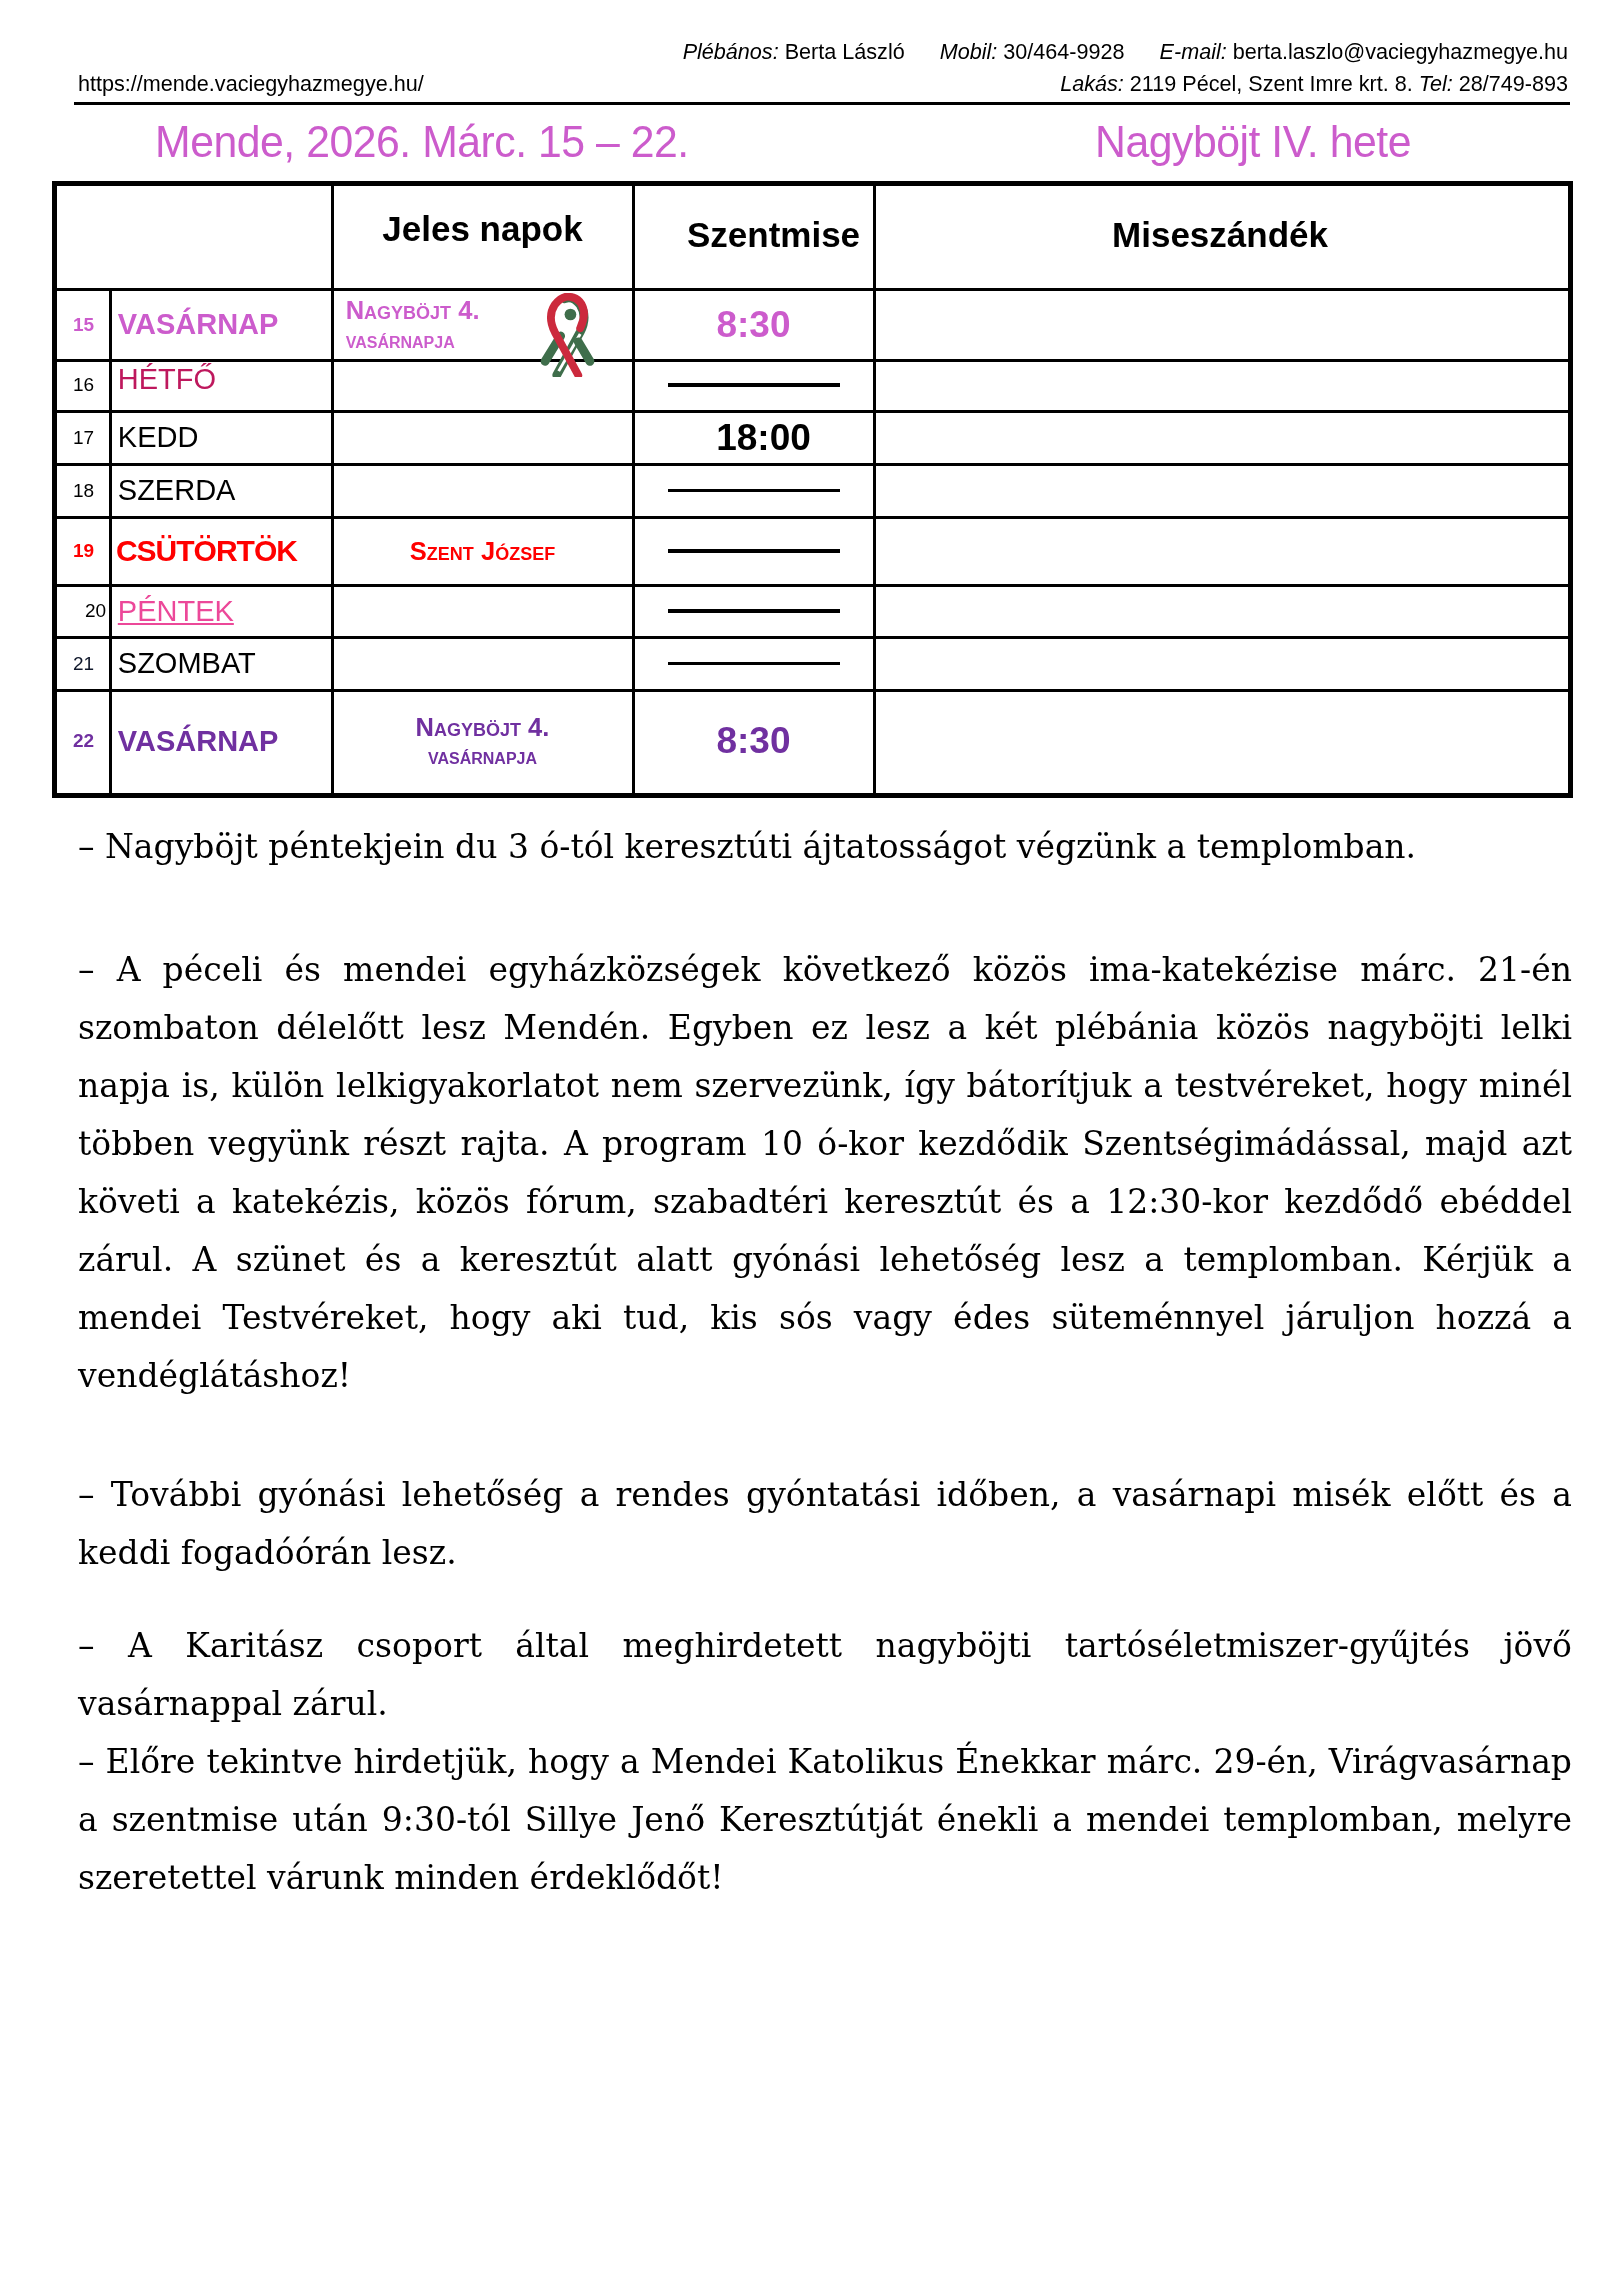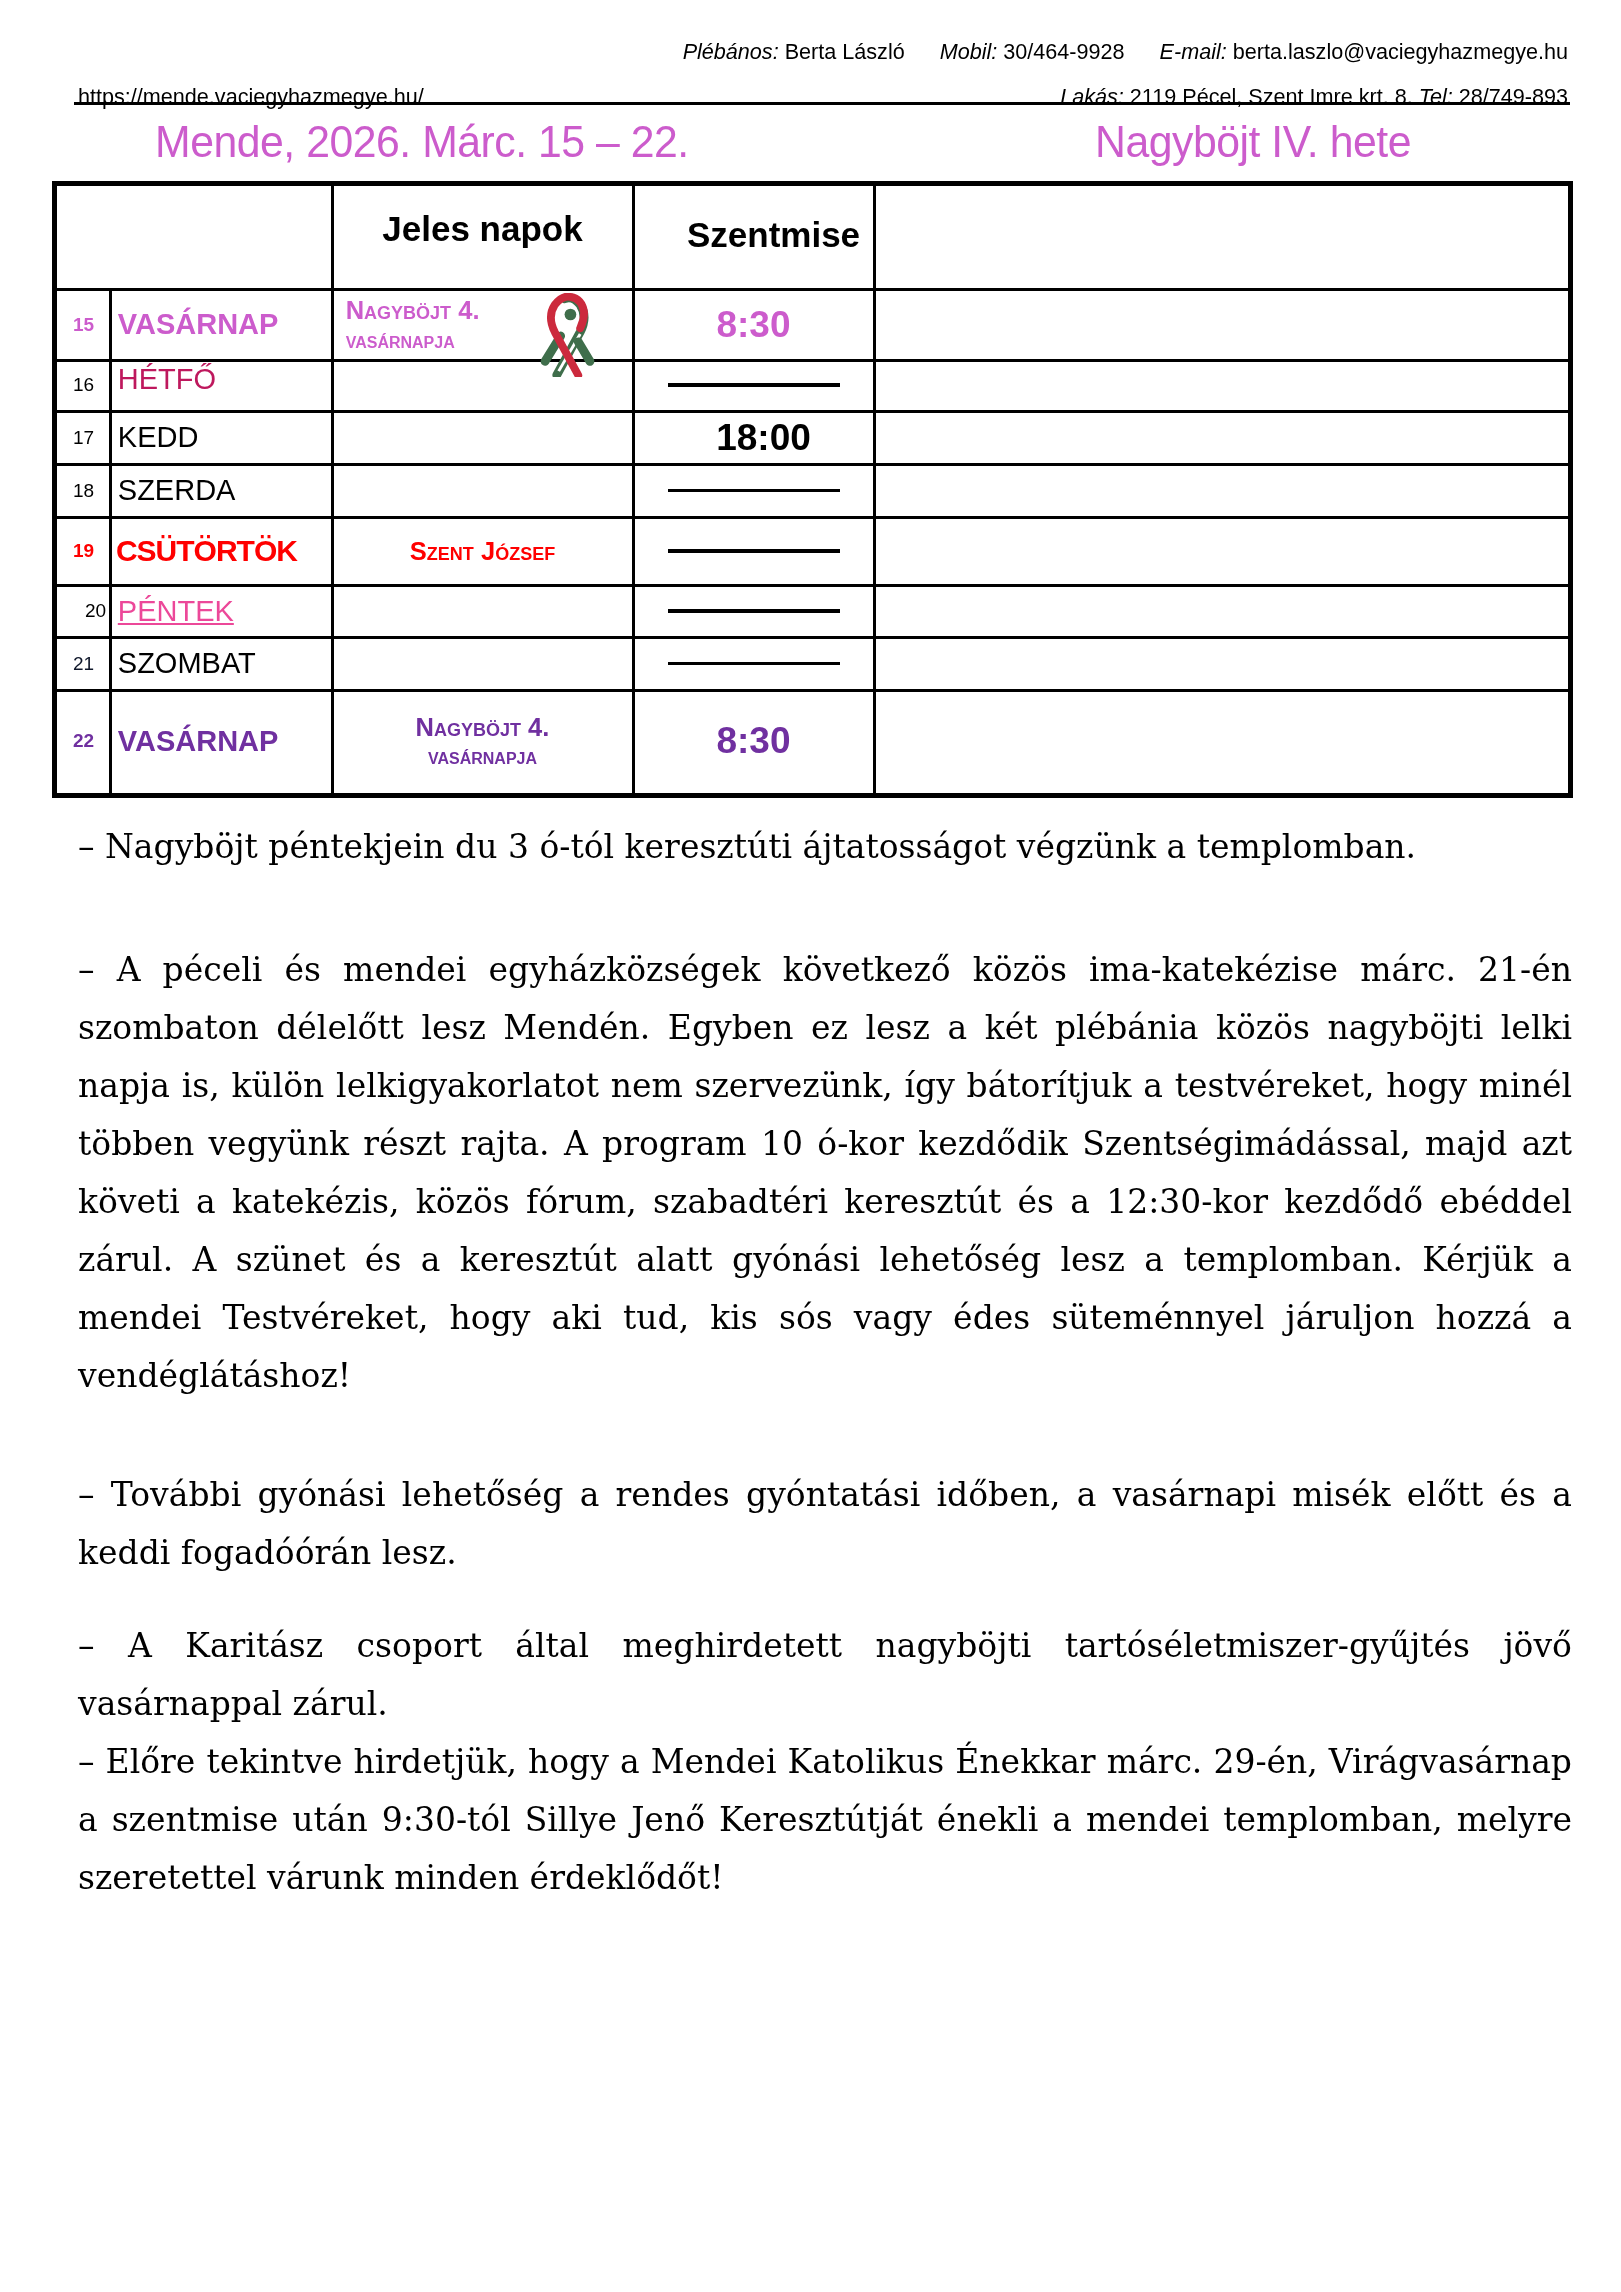--- a/index.html
+++ b/index.html
@@ -2,21 +2,21 @@
 <html><head>
 <meta charset="utf-8">
 <style>
   html, body { margin:0; padding:0; background:#ffffff; }
   body { width:1621px; height:2293px; position:relative; overflow:hidden; color:#000; }
   .sans { font-family:"Liberation Sans", sans-serif; }
 
   #hdr1 { position:absolute; top:39px; right:53px; font-size:21.6px; white-space:nowrap; }
   #hdr1 i { font-style:italic; }
   #hdr1 .gap { display:inline-block; width:29px; }
-  #hdr2 { position:absolute; top:71px; left:78px; right:53px; height:29px; font-size:21.6px;margin-top:13px; }
+  #hdr2 { position:absolute; top:71px; left:78px; right:53px; height:29px; font-size:21.6px; }
   #hdr2 .url { position:absolute; left:0; top:0; }
   #hdr2 .addr { position:absolute; right:0; top:0; white-space:nowrap; }
   #hdrline { position:absolute; top:102px; left:74px; width:1496px; height:2.9px; background:#000; }
 
   #title-left { position:absolute; top:116px; left:155px; font-size:45px; color:#cc5ccc; letter-spacing:-0.5px; transform:scaleX(0.95); transform-origin:left; }
   #title-right { position:absolute; top:116px; left:1095px; font-size:45px; color:#cc5ccc; letter-spacing:-0.5px; transform:scaleX(0.95); transform-origin:left; }
 
   #schedule { position:absolute; left:52px; top:181px; width:1521px; height:617px; border:5.9px solid #000; box-sizing:border-box; }
   .vline { position:absolute; top:0; bottom:0; width:2.9px; background:#000; }
   .hline { position:absolute; left:0; right:0; height:2.9px; background:#000; }
@@ -67,20 +67,21 @@
     <div class="hline" style="top: 173px;"></div>
     <div class="hline" style="top: 224px;"></div>
     <div class="hline" style="top: 277px;"></div>
     <div class="hline" style="top: 330px;"></div>
     <div class="hline" style="top: 398px;"></div>
     <div class="hline" style="top: 450px;"></div>
     <div class="hline" style="top: 503px;"></div>
     <div class="cell center hdrcell" style="left: 0px; width: 275px; top: 0px; height: 103px; padding-top: 29px; align-items: flex-start;"></div>
     <div class="cell center hdrcell" style="left: 275px; width: 301px; top: 0px; height: 103px; padding-top: 23px; align-items: flex-start;">Jeles napok</div>
     <div class="cell center hdrcell" style="left: 576px; width: 241px; top: 0px; height: 103px; padding-top: 29px; align-items: flex-start; margin-left: 20px;">Szentmise</div>
+    <div class="cell center hdrcell" style="left: 817px; width: 692px; top: 0px; height: 103px; padding-top: 29px; align-items: flex-start;">Miseszándék</div>
     <div>
       <div class="cell num bold" style="left: 0px; width: 53px; top: 103px; height: 71px; color: rgb(204, 92, 204);">15</div>
       <div class="cell day bold" style="left: 53px; width: 222px; top: 103px; height: 71px; color: rgb(204, 92, 204);">VASÁRNAP</div>
       <div class="cell" style="left: 275px; width: 301px; top: 103px; height: 71px; color: rgb(204, 92, 204); justify-content: flex-start; padding-left: 13.7px;">
         <div class="smallcaps" style="color: rgb(204, 92, 204); text-align: left;">
           <div>Nagyböjt 4.</div>
           <div style="font-size: 23.5px;">vasárnapja</div>
         </div>
         <span style="position: absolute; right: 35px; top: 3.9px; width: 61px; height: 84px;"><svg width="61" height="84" viewBox="0 0 62 86">
             <path d="M20 84 L44 40 Q52 24 44 12 Q36 2 28 6" fill="none" stroke="#3f6e4b" stroke-width="9" stroke-linecap="round"></path>

